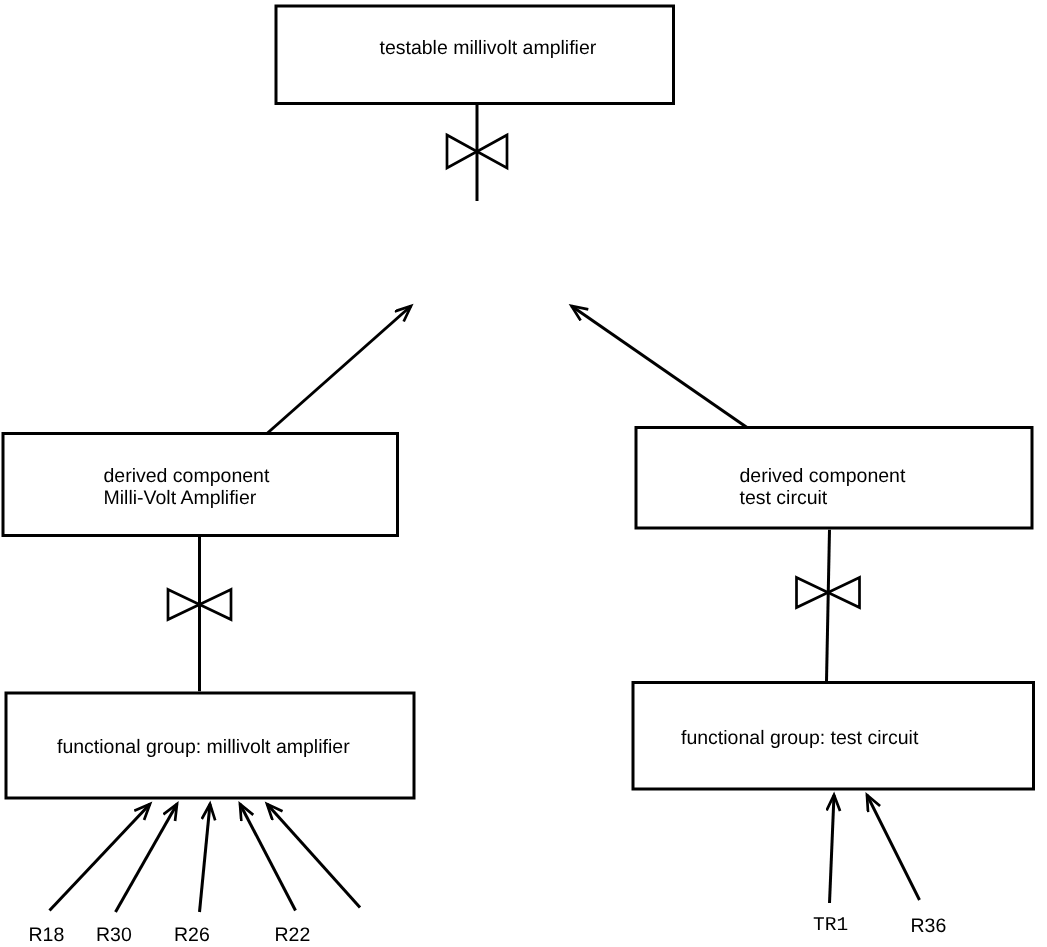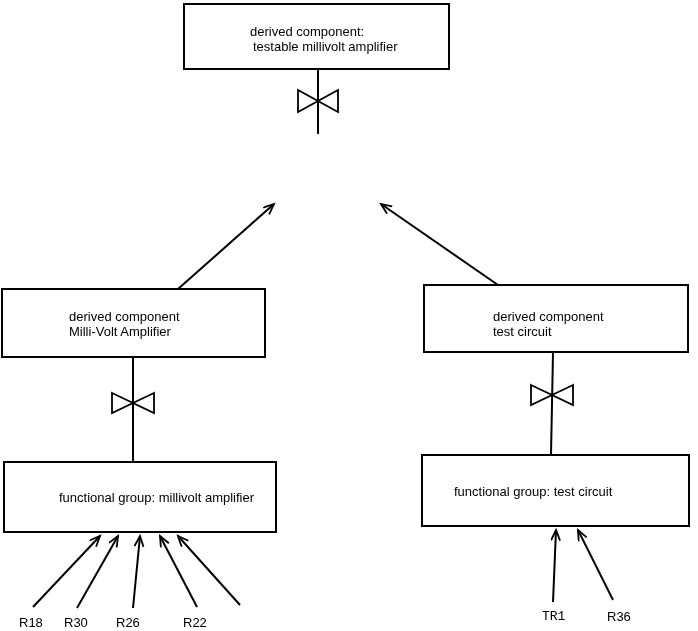--- a/index.html
+++ b/index.html
@@ -25,21 +25,21 @@
     background: #ffffff;
     box-sizing: border-box;
   }
   .node .txt { white-space: nowrap; }
   .indent2 { margin-left: 3px; }
 
   .node-derived-testable { left:183px; top:3px;   width:267px; height:67px; padding:19px 0 0 65px; }
   .node-fg-testable      { left:183px; top:134px; width:274px; height:68px; padding:22px 0 0 6px;  }
   .node-derived-mva      { left:1px;   top:288px; width:265px; height:70px; padding:19px 0 0 66px; }
   .node-derived-test     { left:423px; top:284px; width:266px; height:69px; padding:23px 0 0 68px; }
-  .node-fg-mva           { left:3px;   top:461px; width:274px; height:72px; padding:27px 0 0 33px;text-align:center; }
+  .node-fg-mva           { left:3px;   top:461px; width:274px; height:72px; padding:27px 0 0 33px; }
   .node-fg-test          { left:421px; top:454px; width:269px; height:73px; padding:28px 0 0 31px; }
 
   .leaf-label {
     position: absolute;
     white-space: nowrap;
   }
   .lbl-r18 { left:19px;  top:615px;text-align:right; }
   .lbl-r30 { left:64px;  top:615px; }
   .lbl-r26 { left:116px; top:615px; }
   .lbl-r22 { left:183px; top:615px; }
@@ -75,21 +75,20 @@
     <line x1="77" y1="608" x2="118" y2="536" stroke="#000000" stroke-width="2" marker-end="url(#openArrow)"></line>
     <line x1="133" y1="608" x2="140" y2="536" stroke="#000000" stroke-width="2" marker-end="url(#openArrow)"></line>
     <line x1="197" y1="607" x2="160" y2="536" stroke="#000000" stroke-width="2" marker-end="url(#openArrow)"></line>
     <line x1="240" y1="605" x2="178" y2="536" stroke="#000000" stroke-width="2" marker-end="url(#openArrow)"></line>
 
     <line x1="553" y1="602" x2="556" y2="530" stroke="#000000" stroke-width="2" marker-end="url(#openArrow)"></line>
     <line x1="613" y1="600" x2="578" y2="530" stroke="#000000" stroke-width="2" marker-end="url(#openArrow)"></line>
   </svg>
 
   <div class="node node-derived-testable">
-    <div class="txt">derived component:</div>
     <div class="txt indent2">testable millivolt amplifier</div>
   </div>
 
 
   <div class="node node-derived-mva">
     <div class="txt">derived component</div>
     <div class="txt">Milli-Volt Amplifier</div>
   </div>
 
   <div class="node node-derived-test">

